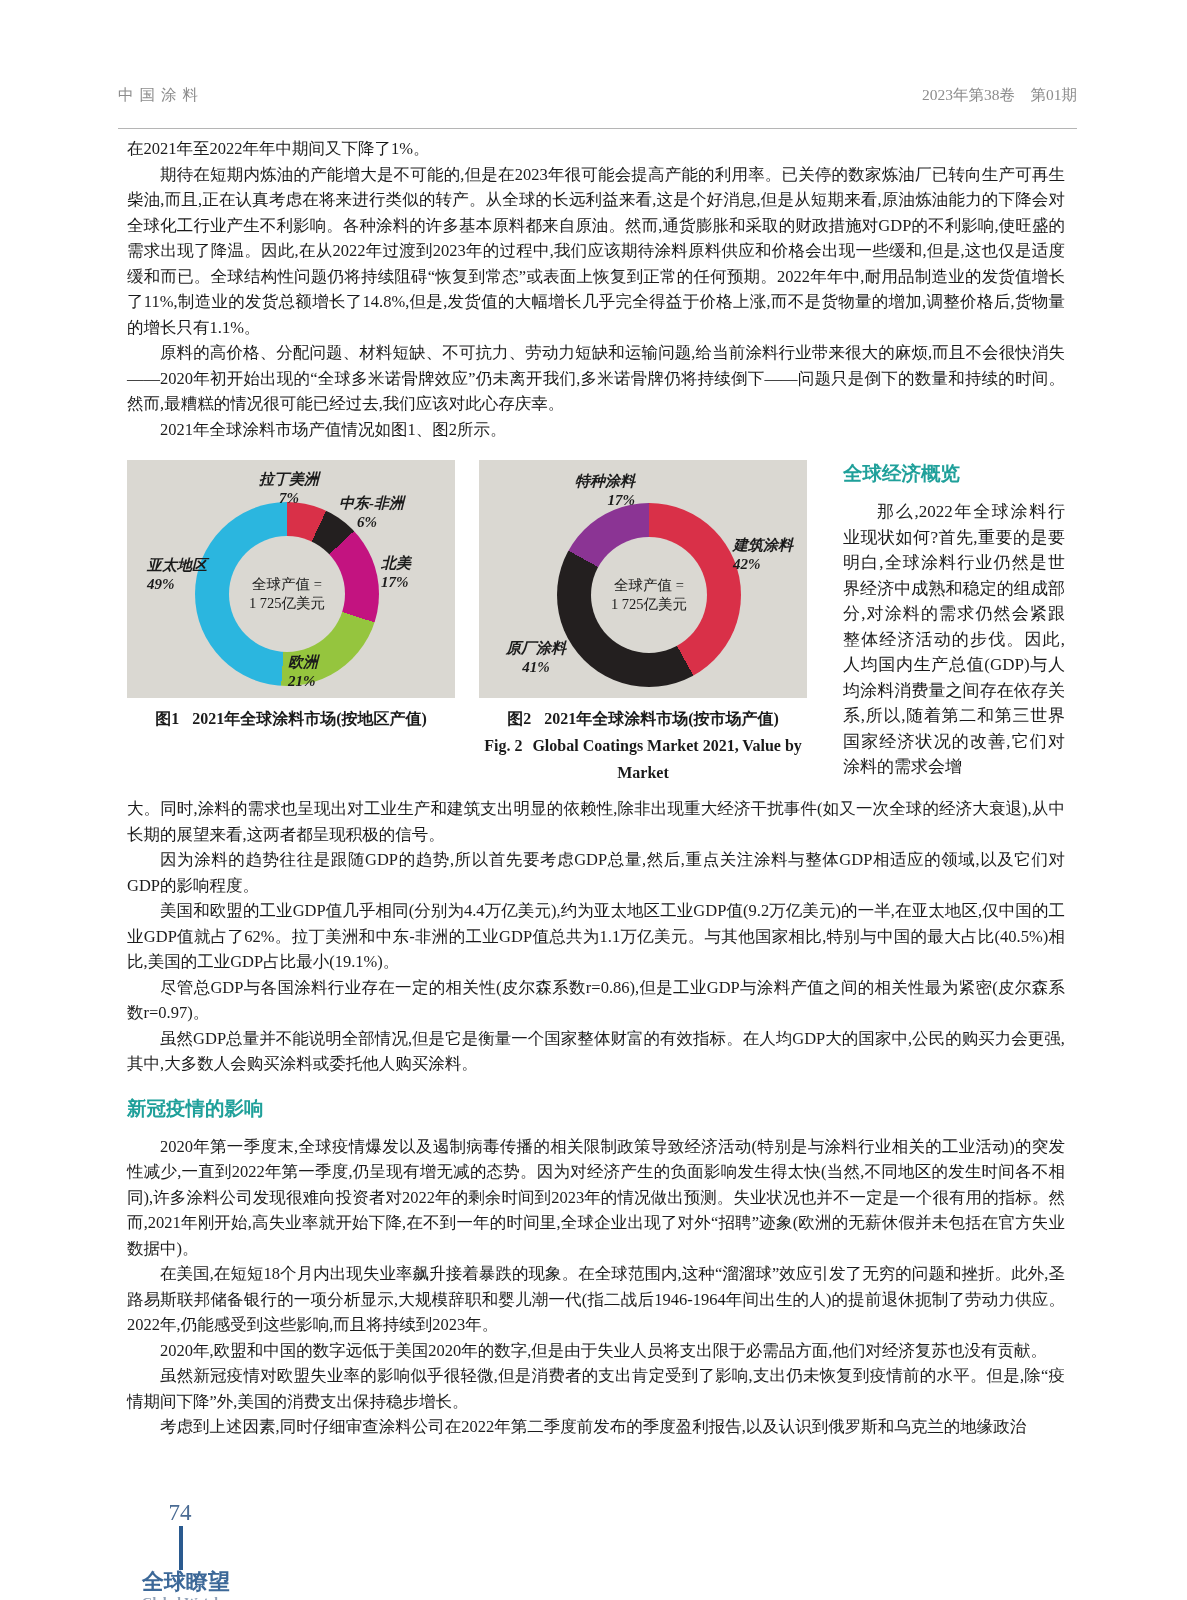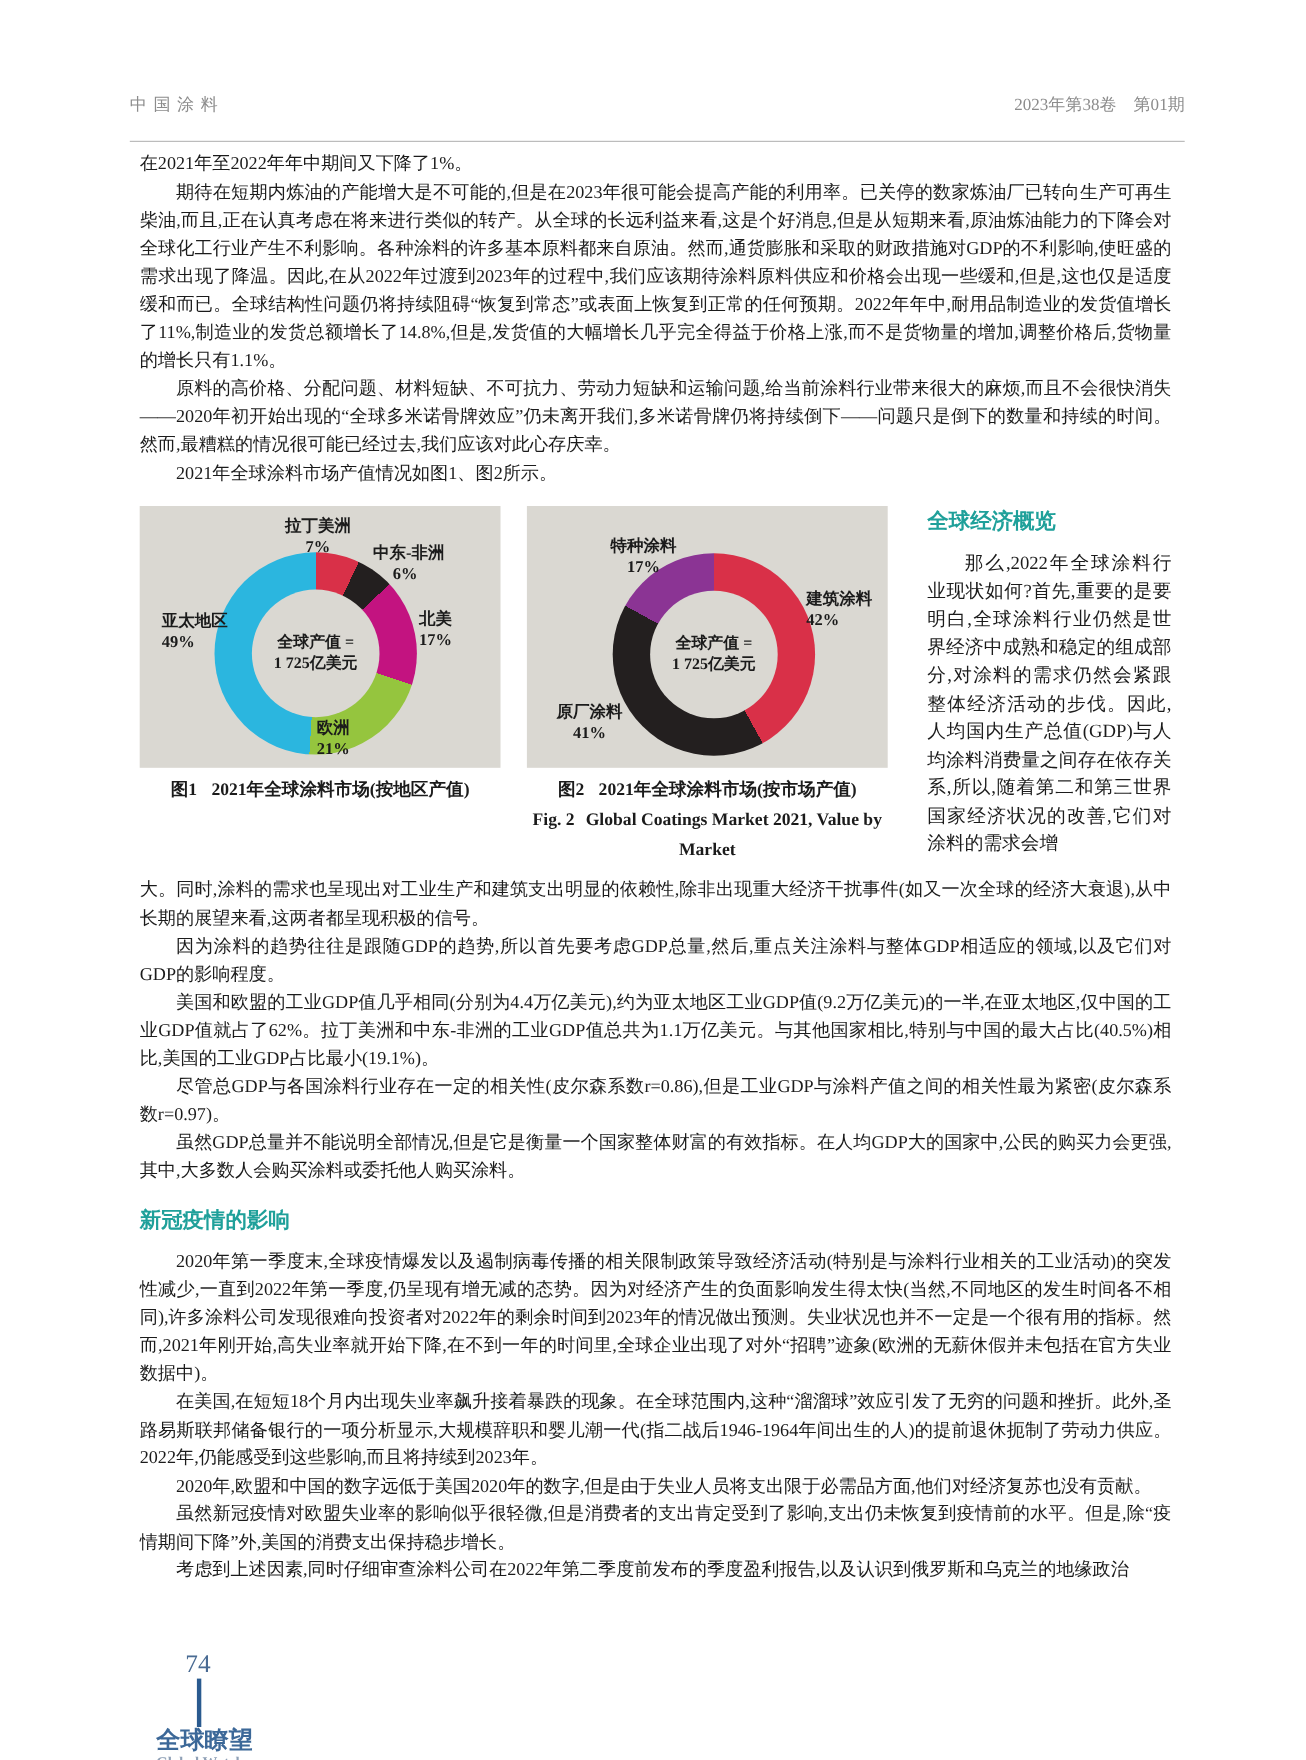--- a/index.html
+++ b/index.html
@@ -18,33 +18,33 @@
   p.ind{text-indent:33px;}
 
   
   .figure-row{display:flex;gap:24px;margin-top:18px;margin-bottom:10px;}
   .fig{width:328px;flex:0 0 auto;margin:0;}
   .chart-box{position:relative;width:328px;height:238px;background:var(--chart_bg,#dad8d2);}
   .donut{position:absolute;width:184px;height:184px;border-radius:50%;}
   .donut::after{content:"";position:absolute;inset:34px;border-radius:50%;background:var(--chart_bg,#dad8d2);}
   .fig1 .donut{left:68px;top:42px;}
   .fig2 .donut{left:78px;top:43px;}
-  .center-label{position:absolute;text-align:center;font-weight:bold;font-size:14.5px;line-height:19px;z-index:2;}
+  .center-label{position:absolute;text-align:center;font-weight:normal;font-size:14.5px;line-height:19px;z-index:2;}
   .fig1 .center-label{left:80px;top:115px;width:160px;}
   .fig2 .center-label{left:90px;top:116px;width:160px;}
-  .seg-label{position:absolute;font-weight:bold;font-size:15px;line-height:19px;z-index:2;}
+  .seg-label{position:absolute;font-weight:bold;font-size:15px;line-height:19px;z-index:2;font-style:italic;}
   .c1-0{left:103px;top:10px;width:118px;text-align:center;}
   .c1-1{left:212px;top:34px;}
   .c1-1 .pct{padding-left:18px;}
   .c1-2{left:254px;top:94px;}
   .c1-3{left:161px;top:193px;}
   .c1-4{left:20px;top:96px;}
   .c2-0{left:254px;top:76px;}
   .c2-1{left:20px;top:179px;width:74px;text-align:center;}
-  .c2-2{left:56px;top:28px;width:100px;text-align:center;}
+  .c2-2{left:56px;top:12px;width:100px;text-align:right;}
 
   figcaption{margin-top:7px;text-align:center;font-weight:bold;font-size:16px;line-height:27px;}
   .cap-zh .fig-no{margin-right:13px;}
   .cap-en .fig-label{margin-right:10px;}
 
   
   .sidebar{flex:1 1 auto;min-width:0;margin-left:12px;}
   .sidebar-heading,.section-heading{font-family:"Liberation Sans","DejaVu Sans",sans-serif;
        color:var(--accent,#1fa09a);font-weight:bold;font-size:19.5px;margin:0 0 12px 0;}
   .sidebar-text{margin:0;font-size:17px;line-height:25.5px;text-align:justify;text-indent:34px;}

